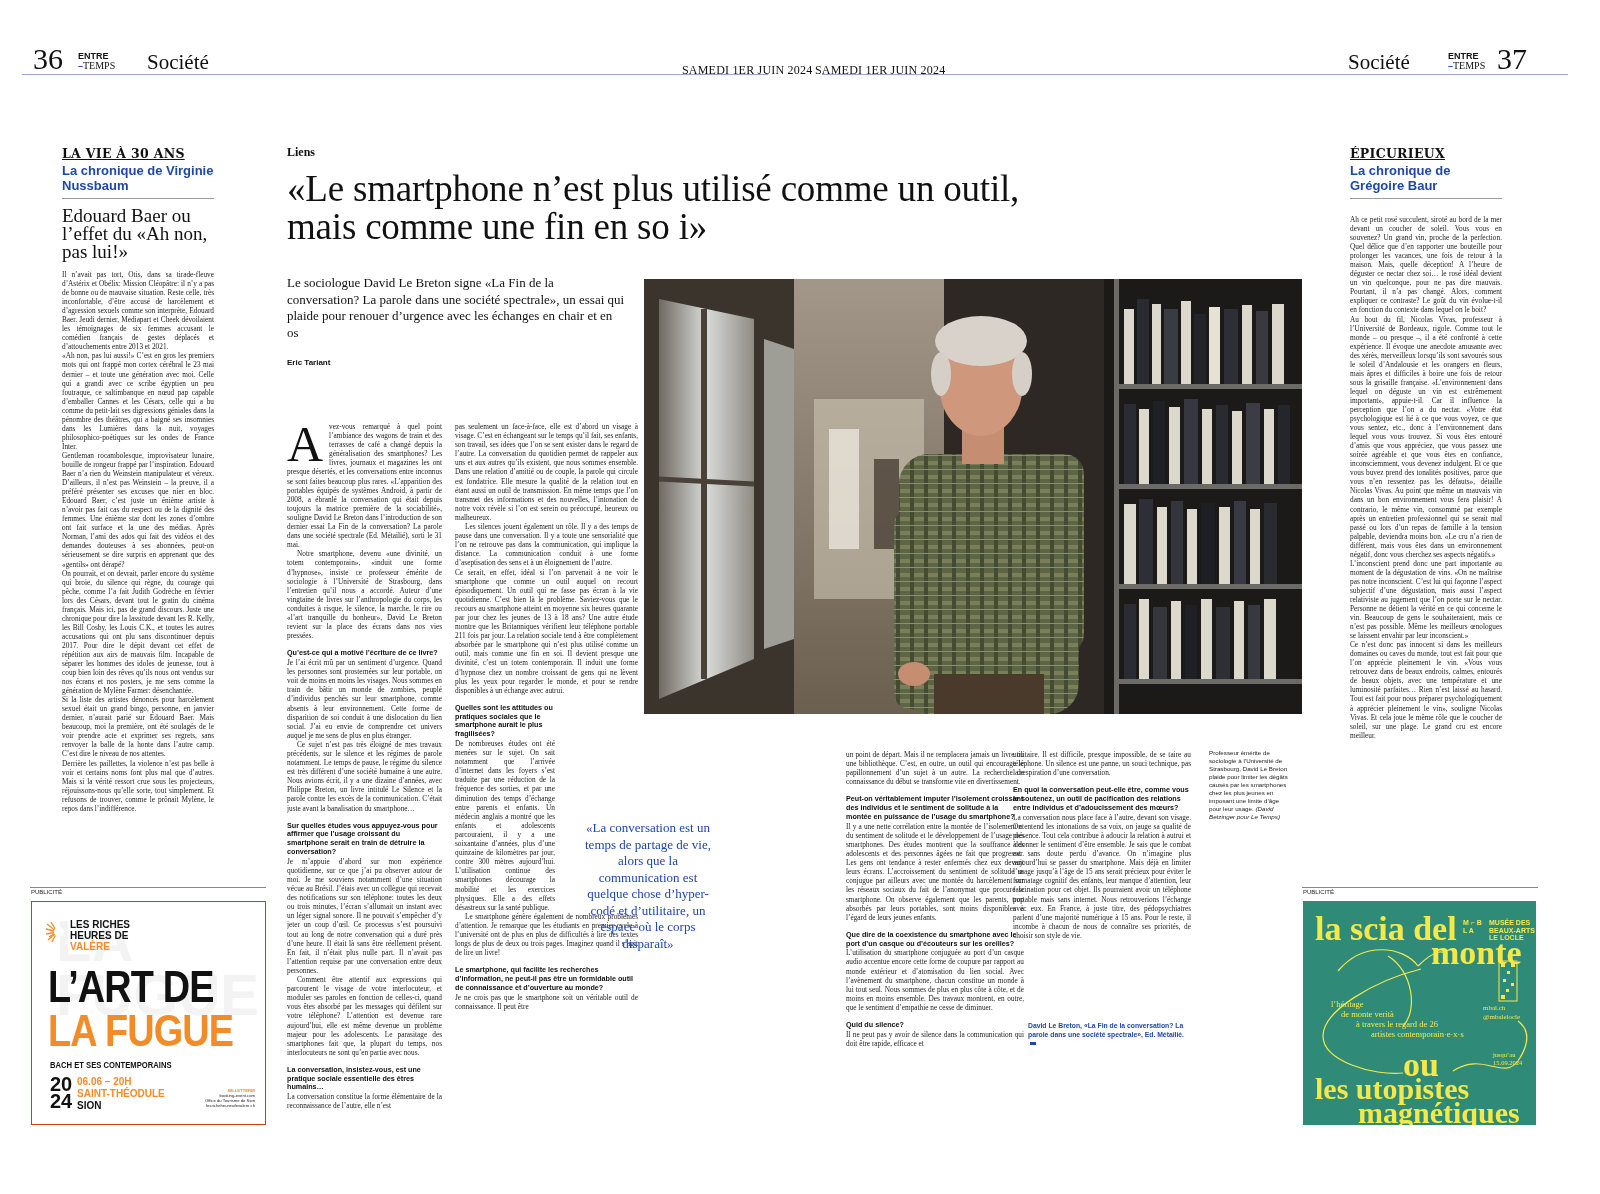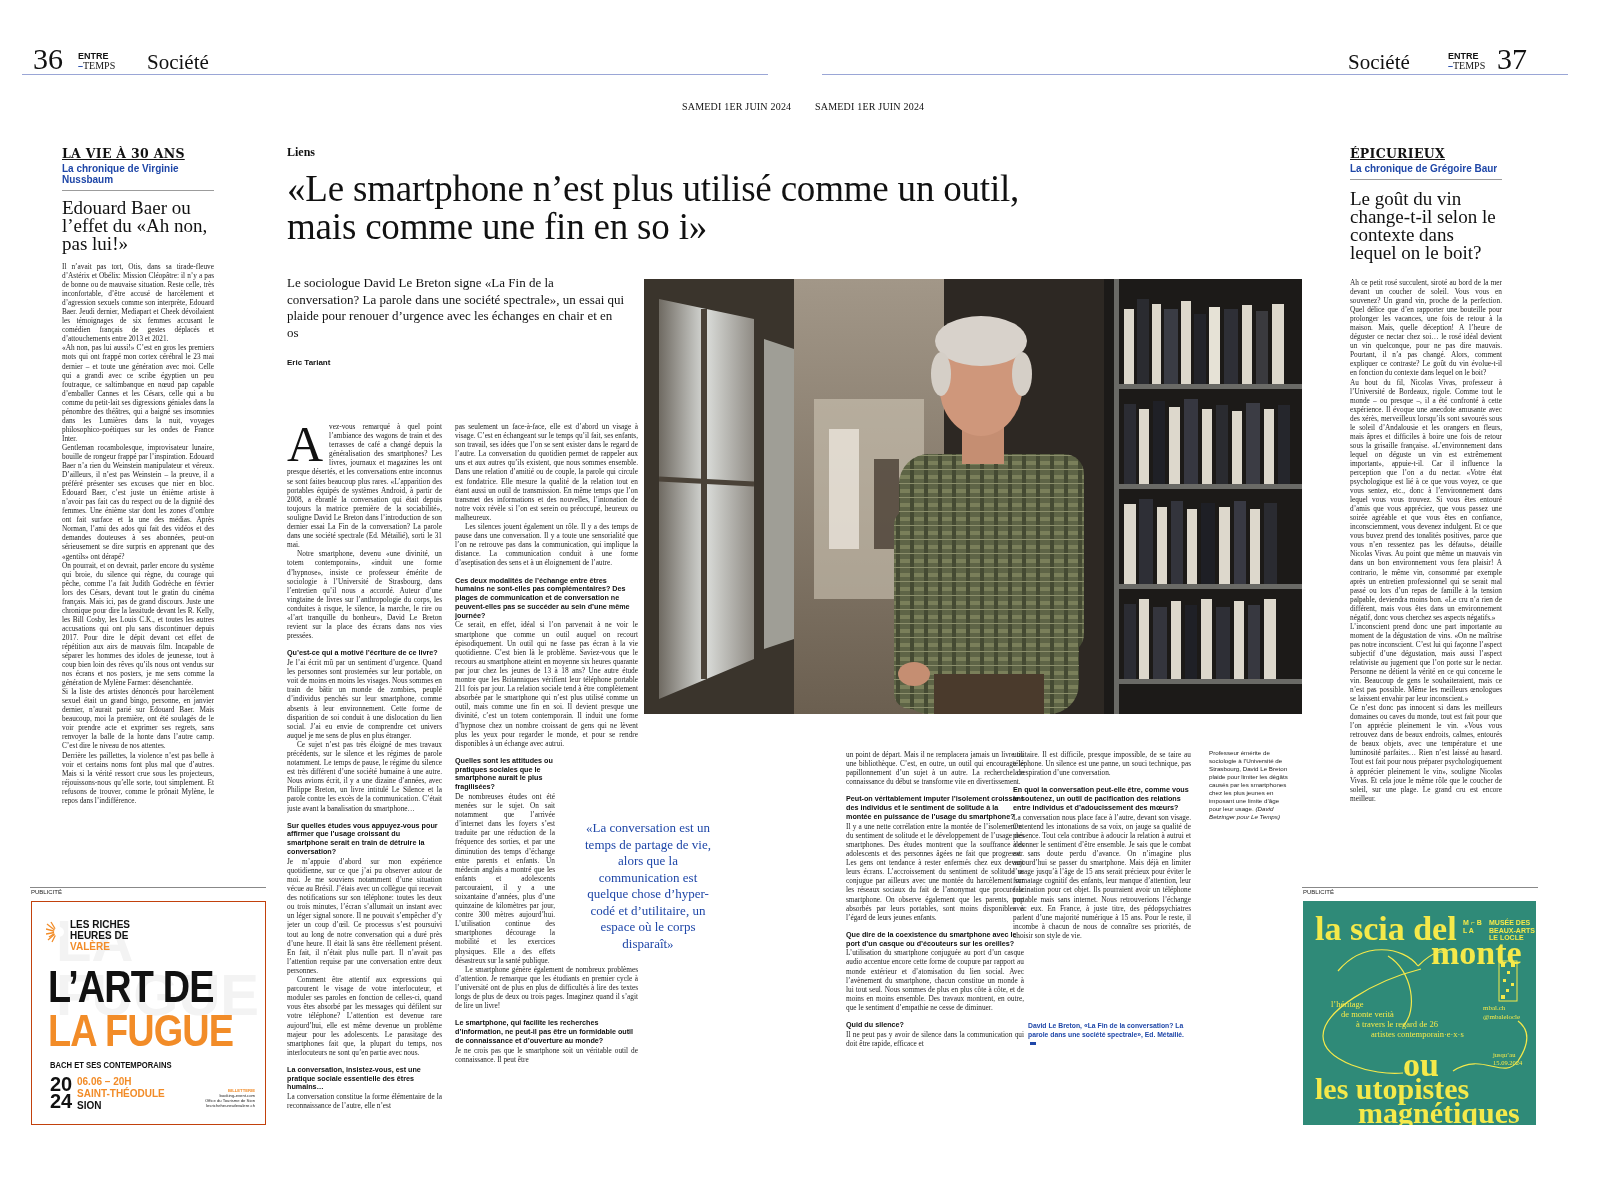--- a/index.html
+++ b/index.html
@@ -7,26 +7,26 @@
   body { position: relative; font-family: "DejaVu Serif", serif; color: #1a1a1a; }
 
   .abs { position: absolute; }
 
   
   .page-num { font-family: "Liberation Serif", serif; font-size: 30px; line-height: 30px; color: #111; }
   .entre { font-family: "Liberation Sans", sans-serif; font-size: 9px; line-height: 10px; font-weight: bold; color: #111; }
   .entre .dash { color: #1f47a8; }
   .entre .temps { font-family: "Liberation Serif", serif; font-weight: normal; font-size: 10px; }
   .section { font-family: "Liberation Serif", serif; font-size: 21px; line-height: 24px; color: #111; }
-  .date { font-family: "Liberation Serif", serif; font-size: 10px; letter-spacing: 0.2px; color: #111; margin-top: 38px; }
+  .date { font-family: "Liberation Serif", serif; font-size: 12px; letter-spacing: 0.2px; color: #111; }
   .rule-blue { height: 1px; background: #9aa6d6; }
 
   
   .kicker { font-family: "DejaVu Serif", serif; font-weight: bold; font-size: 12.5px; letter-spacing: 0.3px; color: #111; text-decoration: underline; }
-  .chron-by { font-family: "Liberation Sans", sans-serif; font-weight: bold; font-size: 10px; color: #1f47a8; }
+  .chron-by { font-family: "Liberation Sans", sans-serif; font-weight: bold; font-size: 13px; color: #1f47a8; }
   .rule-gray { height: 1px; background: #9c9c9c; }
   .chron-title { font-family: "Liberation Serif", serif; font-size: 19px; line-height: 18px; color: #111; }
   .col-text { font-family: "Liberation Serif", serif; font-size: 7.3px; line-height: 9.05px; color: #222; text-align: justify; overflow: hidden; }
   .col-text p { text-indent: 0; }
   .end-mark { display: inline-block; width: 6px; height: 3px; background: #1f47a8; margin-left: 2px; vertical-align: middle; }
 
   
   .rubric { font-family: "Liberation Serif", serif; font-weight: bold; font-size: 12px; color: #111; }
   .headline { font-family: "Liberation Serif", serif; font-size: 37px; line-height: 38px; color: #111; letter-spacing: -0.2px; }
   .chapo { font-family: "Liberation Serif", serif; font-size: 13px; line-height: 16.5px; color: #111; }
@@ -220,21 +220,20 @@
   <div class="q">Sur quelles études vous appuyez-vous pour affirmer que l’usage croissant du smartphone serait en train de détruire la conversation?</div>
   <p class="noind">Je m’appuie d’abord sur mon expérience quotidienne, sur ce que j’ai pu observer autour de moi. Je me souviens notamment d’une situation vécue au Brésil. J’étais avec un collègue qui recevait des notifications sur son téléphone: toutes les deux ou trois minutes, l’écran s’allumait un instant avec un léger signal sonore. Il ne pouvait s’empêcher d’y jeter un coup d’œil. Ce processus s’est poursuivi tout au long de notre conversation qui a duré près d’une heure. Il était là sans être réellement présent. En fait, il n’était plus nulle part. Il n’avait pas l’attention requise par une conversation entre deux personnes.</p>
   <p>Comment être attentif aux expressions qui parcourent le visage de votre interlocuteur, et moduler ses paroles en fonction de celles-ci, quand vous êtes absorbé par les messages qui défilent sur votre téléphone? L’attention est devenue rare aujourd’hui, elle est même devenue un problème majeur pour les adolescents. Le parasitage des smartphones fait que, la plupart du temps, nos interlocuteurs ne sont qu’en partie avec nous.</p>
   <div class="q">La conversation, insistez-vous, est une pratique sociale essentielle des êtres humains…</div>
   <p class="noind">La conversation constitue la forme élémentaire de la reconnaissance de l’autre, elle n’est</p>
 </div>
 
 <div class="abs body-col" style="left:455px; top:422px; width:183px; height:705px;">
   <p class="noind">pas seulement un face-à-face, elle est d’abord un visage à visage. C’est en échangeant sur le temps qu’il fait, ses enfants, son travail, ses idées que l’on se sent exister dans le regard de l’autre. La conversation du quotidien permet de rappeler aux uns et aux autres qu’ils existent, que nous sommes ensemble. Dans une relation d’amitié ou de couple, la parole qui circule est fondatrice. Elle mesure la qualité de la relation tout en étant aussi un outil de transmission. En même temps que l’on transmet des informations et des nouvelles, l’intonation de notre voix révèle si l’on est serein ou préoccupé, heureux ou malheureux.</p>
   <p>Les silences jouent également un rôle. Il y a des temps de pause dans une conversation. Il y a toute une sensorialité que l’on ne retrouve pas dans la communication, qui implique la distance. La communication conduit à une forme d’aseptisation des sens et à un éloignement de l’autre.</p>
-  <div class="q">Ces deux modalités de l’échange entre êtres humains ne sont-elles pas complémentaires? Des plages de communication et de conversation ne peuvent-elles pas se succéder au sein d’une même journée?</div>
   <p class="noind">Ce serait, en effet, idéal si l’on parvenait à ne voir le smartphone que comme un outil auquel on recourt épisodiquement. Un outil qui ne fasse pas écran à la vie quotidienne. C’est bien là le problème. Saviez-vous que le recours au smartphone atteint en moyenne six heures quarante par jour chez les jeunes de 13 à 18 ans? Une autre étude montre que les Britanniques vérifient leur téléphone portable 211 fois par jour. La relation sociale tend à être complètement absorbée par le smartphone qui n’est plus utilisé comme un outil, mais comme une fin en soi. Il devient presque une divinité, c’est un totem contemporain. Il induit une forme d’hypnose chez un nombre croissant de gens qui ne lèvent plus les yeux pour regarder le monde, et pour se rendre disponibles à un échange avec autrui.</p>
   <div class="q" style="width:100px;">Quelles sont les attitudes ou pratiques sociales que le smartphone aurait le plus fragilisées?</div>
   <p class="noind" style="width:100px;">De nombreuses études ont été menées sur le sujet. On sait notamment que l’arrivée d’internet dans les foyers s’est traduite par une réduction de la fréquence des sorties, et par une diminution des temps d’échange entre parents et enfants. Un médecin anglais a montré que les enfants et adolescents parcouraient, il y a une soixantaine d’années, plus d’une quinzaine de kilomètres par jour, contre 300 mètres aujourd’hui. L’utilisation continue des smartphones décourage la mobilité et les exercices physiques. Elle a des effets désastreux sur la santé publique.</p>
   <p>Le smartphone génère également de nombreux problèmes d’attention. Je remarque que les étudiants en premier cycle à l’université ont de plus en plus de difficultés à lire des textes longs de plus de deux ou trois pages. Imaginez quand il s’agit de lire un livre!</p>
   <div class="q">Le smartphone, qui facilite les recherches d’information, ne peut-il pas être un formidable outil de connaissance et d’ouverture au monde?</div>
   <p class="noind">Je ne crois pas que le smartphone soit un véritable outil de connaissance. Il peut être</p>
 </div>
 
 <div class="abs pullquote" style="left:583px; top:820px; width:130px;">«La conversation est un temps de partage de vie, alors que la communication est quelque chose d’hyper-codé et d’utilitaire, un espace où le corps disparaît»</div>
 
@@ -254,21 +253,20 @@
   <p class="noind">La conversation nous place face à l’autre, devant son visage. On entend les intonations de sa voix, on jauge sa qualité de présence. Tout cela contribue à adoucir la relation à autrui et à donner le sentiment d’être ensemble. Je sais que le combat est sans doute perdu d’avance. On n’imagine plus aujourd’hui se passer du smartphone. Mais déjà en limiter l’usage jusqu’à l’âge de 15 ans serait précieux pour éviter le formatage cognitif des enfants, leur manque d’attention, leur fascination pour cet objet. Ils pourraient avoir un téléphone portable mais sans internet. Nous retrouverions l’échange avec eux. En France, à juste titre, des pédopsychiatres parlent d’une majorité numérique à 15 ans. Pour le reste, il incombe à chacun de nous de connaître ses priorités, de choisir son style de vie.</p>
 </div>
 <div class="abs book-ref" style="left:1028px; top:1022px; width:160px;">
   <span>David Le Breton, «La Fin de la conversation? La parole dans une société spectrale», Ed. Métailié.</span><span class="end-mark"></span>
 </div>
 
 <div class="abs" style="left:1350px; top:146px; width:152px;">
   <div class="kicker">ÉPICURIEUX</div>
   <div class="chron-by" style="margin-top:2px;">La chronique de Grégoire Baur</div>
   <div class="rule-gray" style="margin-top:5px;"></div>
-  <div class="chron-title" style="margin-top:10px;">Le goût du vin change-t-il selon le contexte dans lequel on le boit?</div>
   <div class="col-text" style="margin-top:16px; height:608px;">
     <p>Ah ce petit rosé succulent, siroté au bord de la mer devant un coucher de soleil. Vous vous en souvenez? Un grand vin, proche de la perfection. Quel délice que d’en rapporter une bouteille pour prolonger les vacances, une fois de retour à la maison. Mais, quelle déception! A l’heure de déguster ce nectar chez soi… le rosé idéal devient un vin quelconque, pour ne pas dire mauvais. Pourtant, il n’a pas changé. Alors, comment expliquer ce contraste? Le goût du vin évolue-t-il en fonction du contexte dans lequel on le boit?</p>
     <p>Au bout du fil, Nicolas Vivas, professeur à l’Université de Bordeaux, rigole. Comme tout le monde – ou presque –, il a été confronté à cette expérience. Il évoque une anecdote amusante avec des xérès, merveilleux lorsqu’ils sont savourés sous le soleil d’Andalousie et les orangers en fleurs, mais âpres et difficiles à boire une fois de retour sous la grisaille française. «L’environnement dans lequel on déguste un vin est extrêmement important», appuie-t-il. Car il influence la perception que l’on a du nectar. «Votre état psychologique est lié à ce que vous voyez, ce que vous sentez, etc., donc à l’environnement dans lequel vous vous trouvez. Si vous êtes entouré d’amis que vous appréciez, que vous passez une soirée agréable et que vous êtes en confiance, inconsciemment, vous devenez indulgent. Et ce que vous buvez prend des tonalités positives, parce que vous n’en ressentez pas les défauts», détaille Nicolas Vivas. Au point que même un mauvais vin dans un bon environnement vous fera plaisir! A contrario, le même vin, consommé par exemple après un entretien professionnel qui se serait mal passé ou lors d’un repas de famille à la tension palpable, deviendra moins bon. «Le cru n’a rien de différent, mais vous êtes dans un environnement négatif, donc vous cherchez ses aspects négatifs.»</p>
     <p>L’inconscient prend donc une part importante au moment de la dégustation de vins. «On ne maîtrise pas notre inconscient. C’est lui qui façonne l’aspect subjectif d’une dégustation, mais aussi l’aspect relativiste au jugement que l’on porte sur le nectar. Personne ne détient la vérité en ce qui concerne le vin. Beaucoup de gens le souhaiteraient, mais ce n’est pas possible. Même les meilleurs œnologues se laissent envahir par leur inconscient.»</p>
     <p>Ce n’est donc pas innocent si dans les meilleurs domaines ou caves du monde, tout est fait pour que l’on apprécie pleinement le vin. «Vous vous retrouvez dans de beaux endroits, calmes, entourés de beaux objets, avec une température et une luminosité parfaites… Rien n’est laissé au hasard. Tout est fait pour nous préparer psychologiquement à apprécier pleinement le vin», souligne Nicolas Vivas. Et cela joue le même rôle que le coucher de soleil, sur une plage. Le grand cru est encore meilleur.</p>
   </div>
 </div>
 
 <div class="abs rule-gray" style="left:30px; top:887px; width:236px; background:#888;"></div>
 <div class="abs pub-label" style="left:31px; top:889px;">PUBLICITÉ</div>

